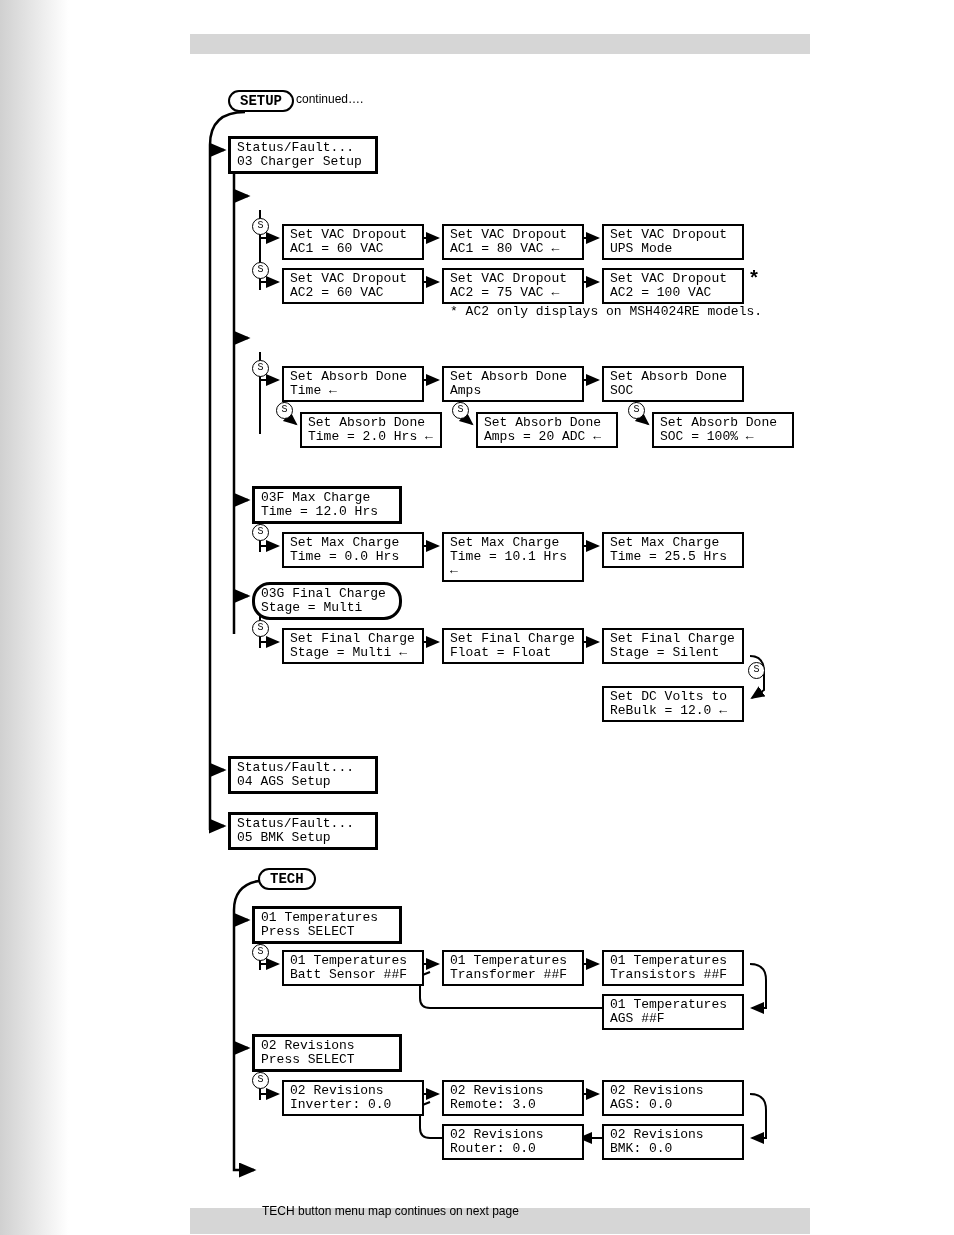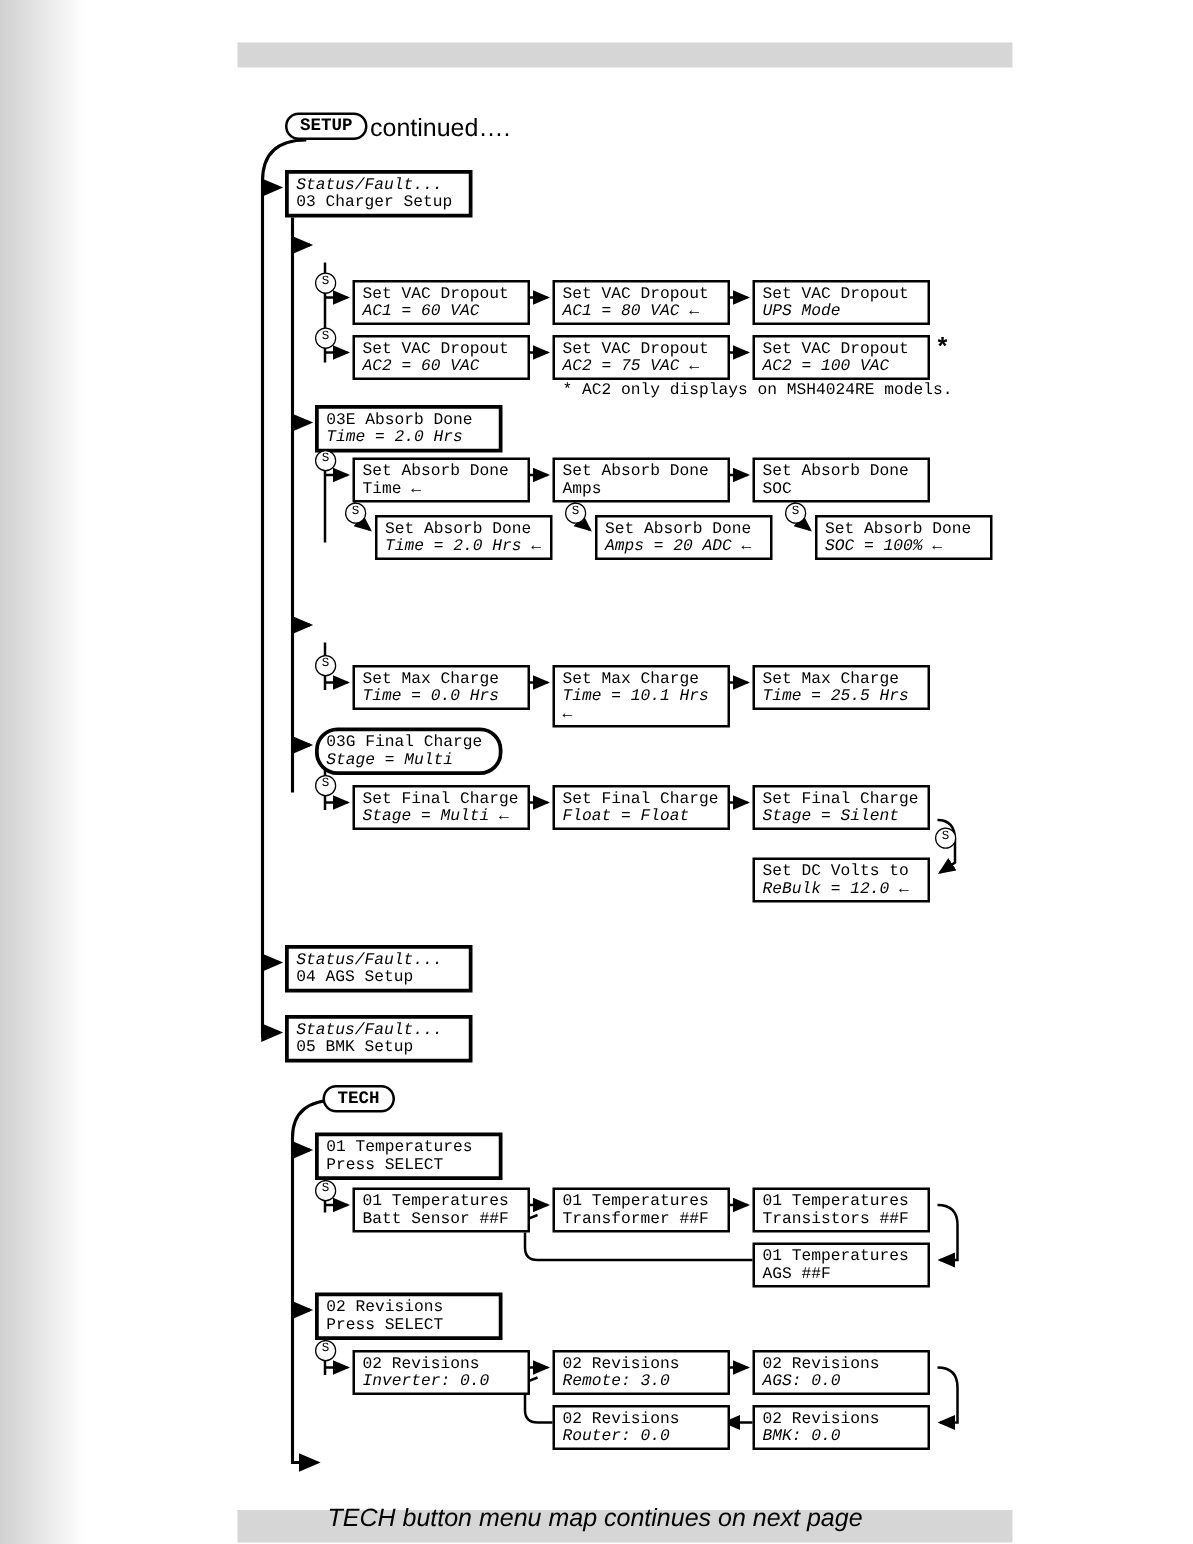--- a/index.html
+++ b/index.html
@@ -40,21 +40,21 @@
     position: absolute;
     border: 2.5px solid #000;
     background: #fff;
     font-size: 13px;
     line-height: 14px;
     padding: 2px 6px;
     z-index: 2;
   }
   .box .l1 { display: block; }
   .box .l2 { display: block; }
-  .ital { font-style: italic; }
+  .ital { }
   .std { border-width: 2px; }
   .thick { border-width: 3px; }
   .s-icon {
     position: absolute;
     width: 15px;
     height: 15px;
     border: 1.5px solid #000;
     border-radius: 50%;
     font-size: 10px;
     text-align: center;
@@ -62,21 +62,21 @@
     background: #fff;
     z-index: 4;
   }
   .freeText {
     position: absolute;
     font-size: 13px;
     z-index: 3;
   }
   .freeTextBig {
     position: absolute;
-    font-size: 20px;
+    font-size: 12px;
     font-family: Arial, sans-serif;
     z-index: 3;
   }
   svg.lines {
     position: absolute;
     top: 0;
     left: 0;
     pointer-events: none;
     z-index: 1;
   }
@@ -200,24 +200,20 @@
     <span class="l1">Set VAC Dropout</span>
     <span class="l2 ital">AC2 =  75 VAC  ←</span>
   </div>
   <div class="box std" style="left:602px; top:268px; width:126px;">
     <span class="l1">Set VAC Dropout</span>
     <span class="l2 ital">AC2 = 100 VAC</span>
   </div>
   <div class="star" style="left:748px; top:268px;">*</div>
   <div class="freeText" style="left:450px; top:304px;">* AC2 only displays on MSH4024RE models.</div>
 
-  <div class="box thick" style="left:252px; top:324px; width:132px;">
-    <span class="l1">03E Absorb Done</span>
-    <span class="l2 ital">Time =  2.0 Hrs</span>
-  </div>
   <div class="s-icon" style="left:252px; top:360px;">S</div>
   <div class="box std" style="left:282px; top:366px; width:126px;">
     <span class="l1">Set Absorb Done</span>
     <span class="l2">Time          ←</span>
   </div>
   <div class="box std" style="left:442px; top:366px; width:126px;">
     <span class="l1">Set Absorb Done</span>
     <span class="l2">Amps</span>
   </div>
   <div class="box std" style="left:602px; top:366px; width:126px;">
@@ -233,20 +229,24 @@
   </div>
   <div class="box std" style="left:476px; top:412px; width:126px;">
     <span class="l1">Set Absorb Done</span>
     <span class="l2 ital">Amps =  20 ADC ←</span>
   </div>
   <div class="box std" style="left:652px; top:412px; width:126px;">
     <span class="l1">Set Absorb Done</span>
     <span class="l2 ital">SOC = 100%    ←</span>
   </div>
 
+  <div class="box thick" style="left:252px; top:486px; width:132px;">
+    <span class="l1">03F Max Charge</span>
+    <span class="l2 ital">Time = 12.0 Hrs</span>
+  </div>
   <div class="s-icon" style="left:252px; top:524px;">S</div>
   <div class="box std" style="left:282px; top:532px; width:126px;">
     <span class="l1">Set Max Charge</span>
     <span class="l2 ital">Time =  0.0 Hrs</span>
   </div>
   <div class="box std" style="left:442px; top:532px; width:126px;">
     <span class="l1">Set Max Charge</span>
     <span class="l2 ital">Time = 10.1 Hrs ←</span>
   </div>
   <div class="box std" style="left:602px; top:532px; width:126px;">

